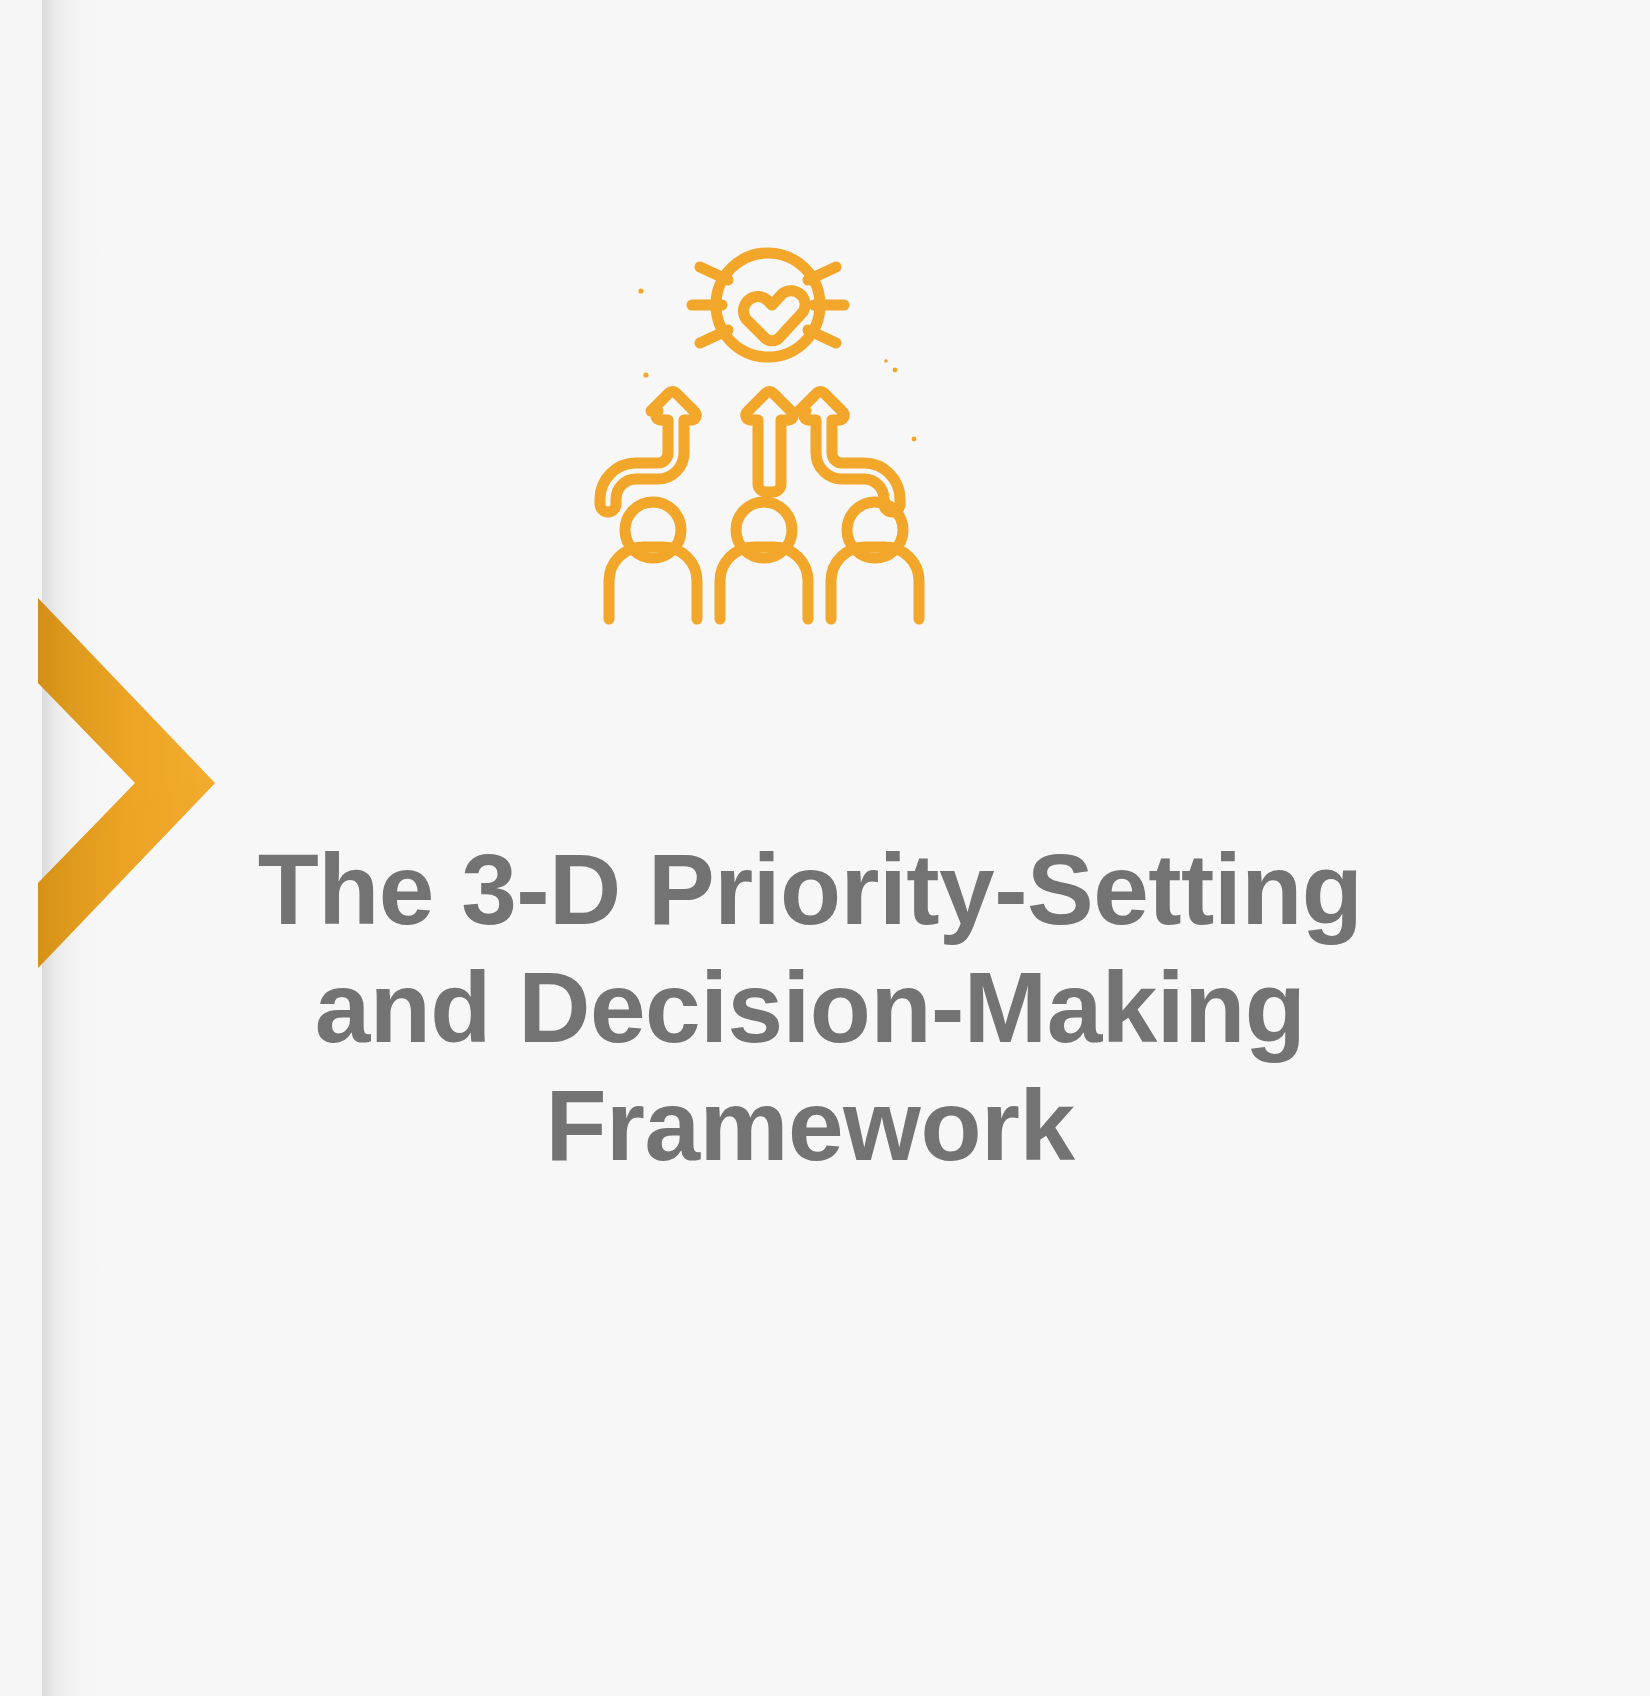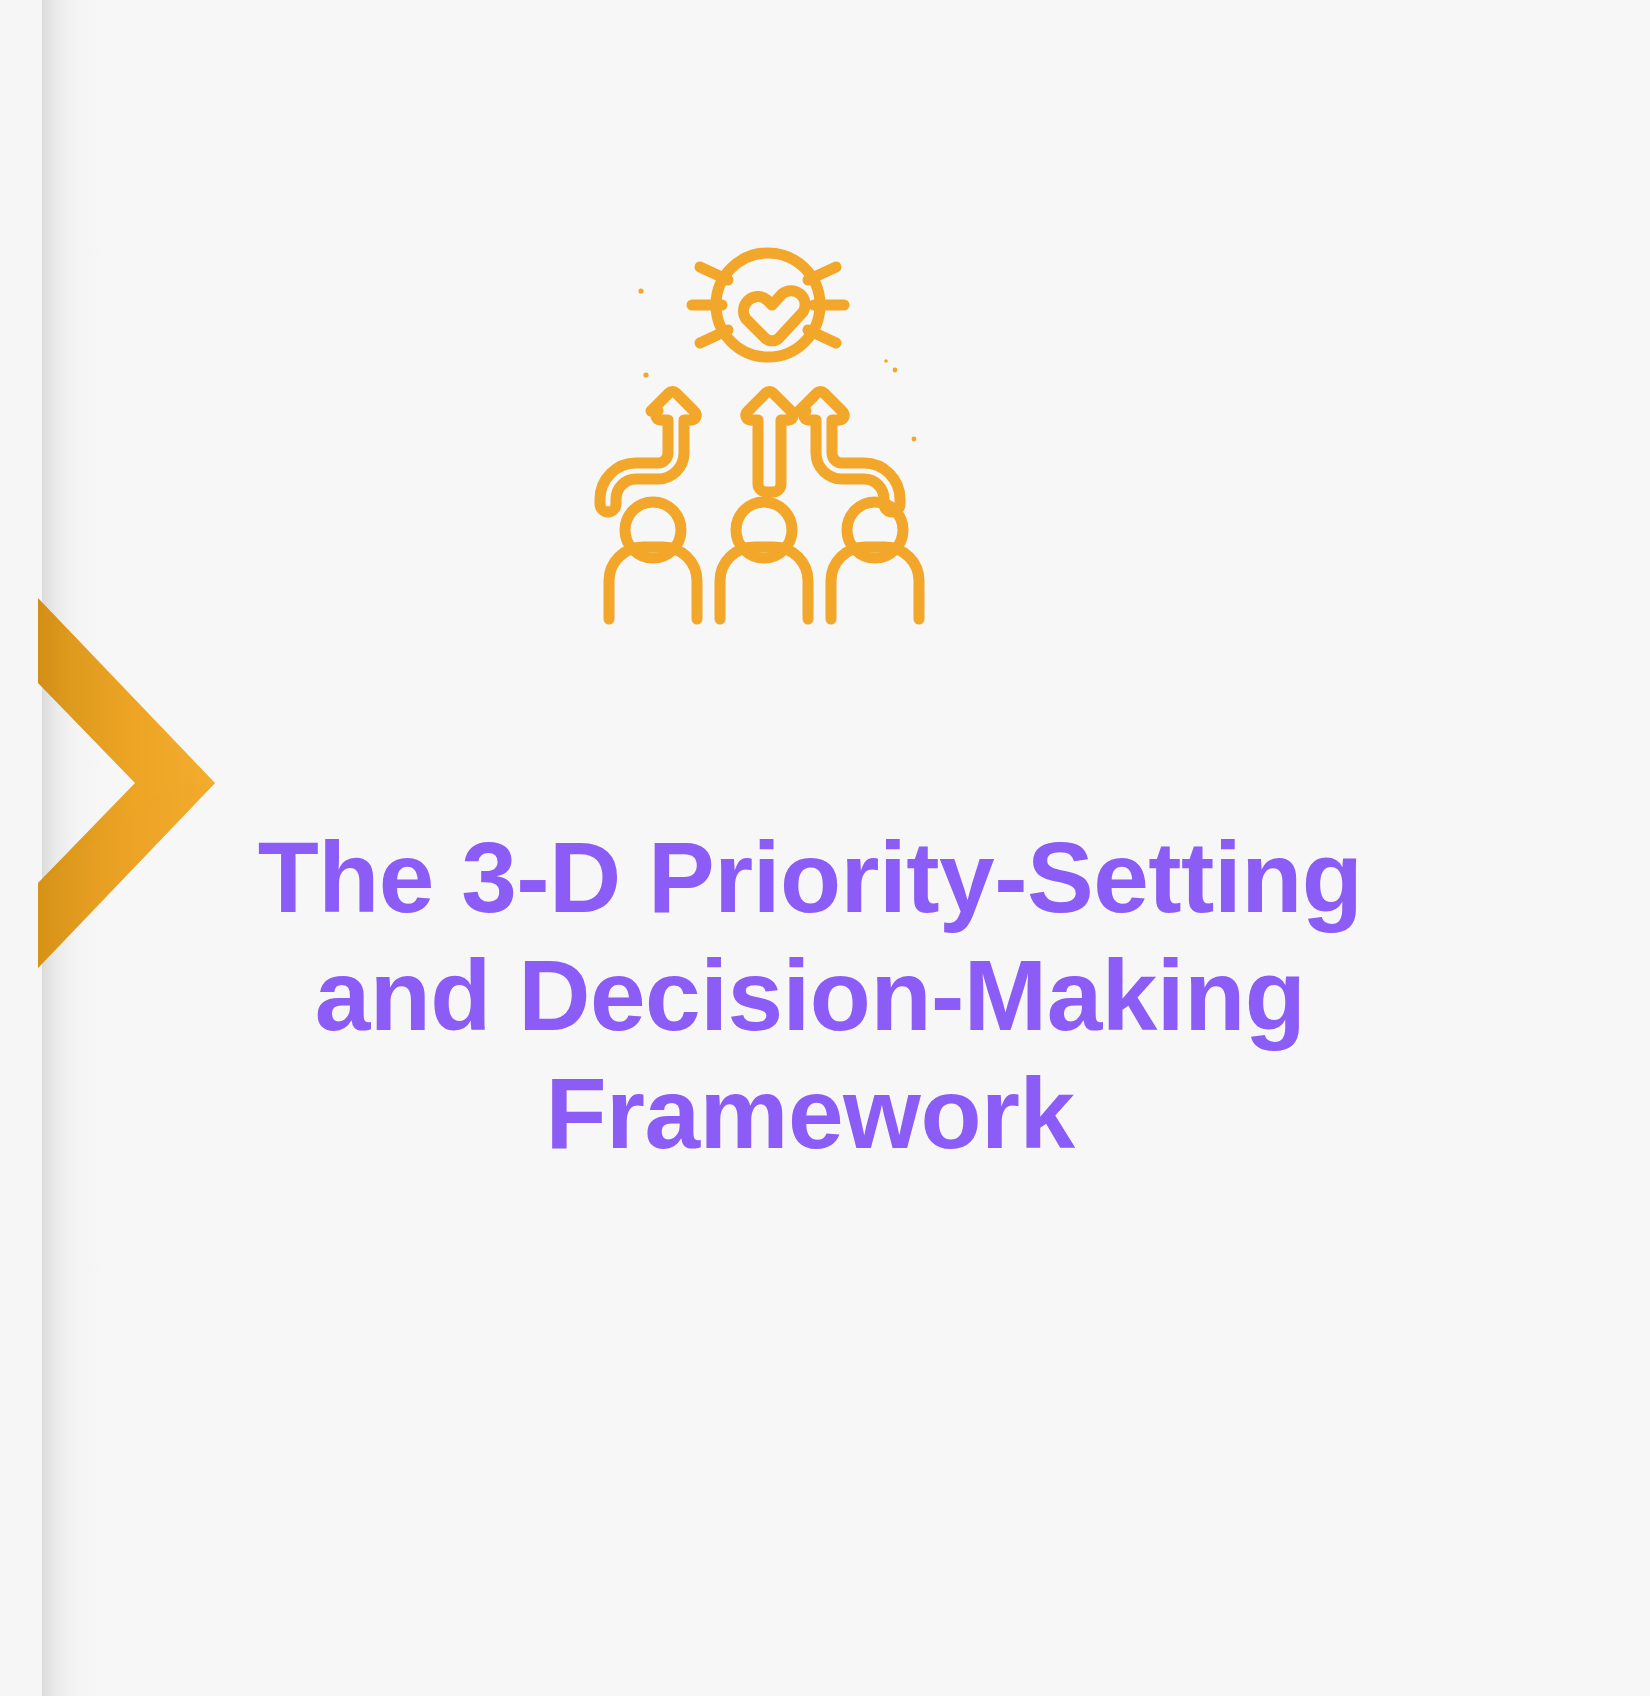--- a/index.html
+++ b/index.html
@@ -65,27 +65,27 @@
 
   
   #title-block {
     position: absolute;
     left: 185px;
     top: 818px;
     width: 1250px;
     text-align: center;
   }
   #title {
-    margin: 0;
+    margin: 12px;
     font-family: "Liberation Sans", sans-serif;
     font-weight: bold;
     font-size: 100px;
     line-height: 1.18;
     letter-spacing: -0.5px;
-    color: #8b5cf6;
+    color: #737373;
     white-space: pre-line;
   }
 </style>
 </head>
 <body>
 
 <div id="slide">
 
   <div id="left-edge-strip"></div>
   <div id="left-shadow"></div>

